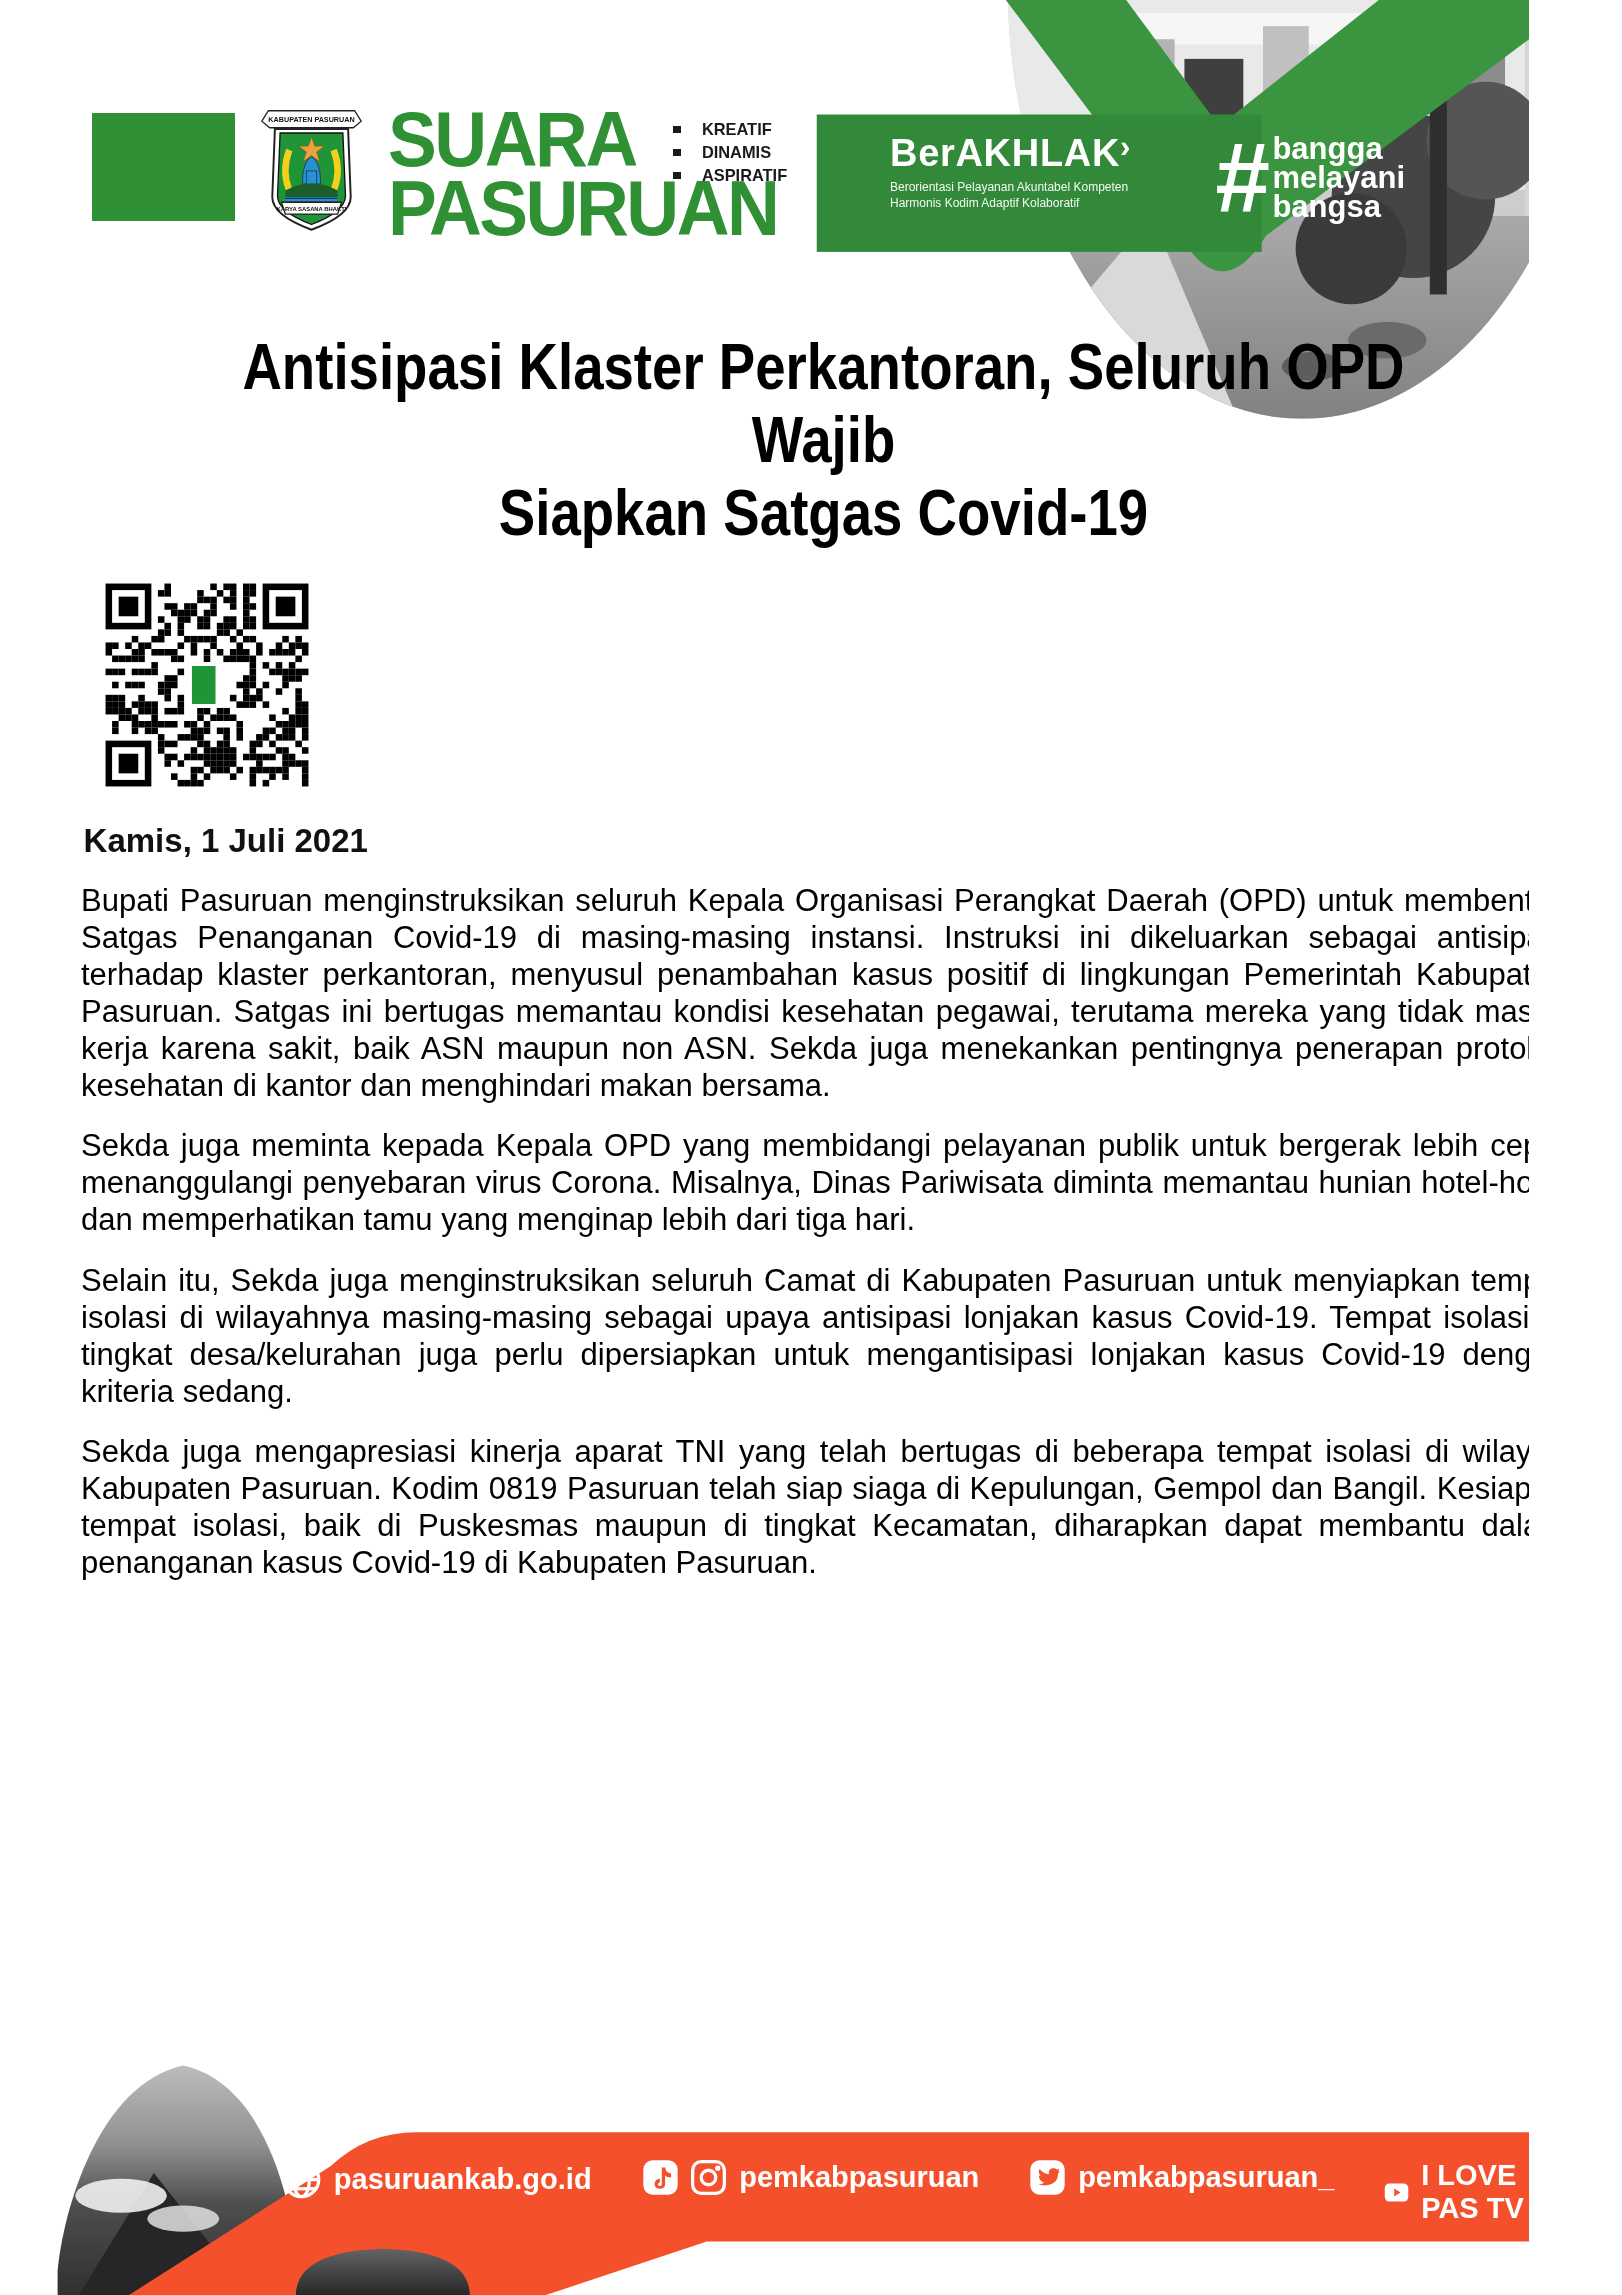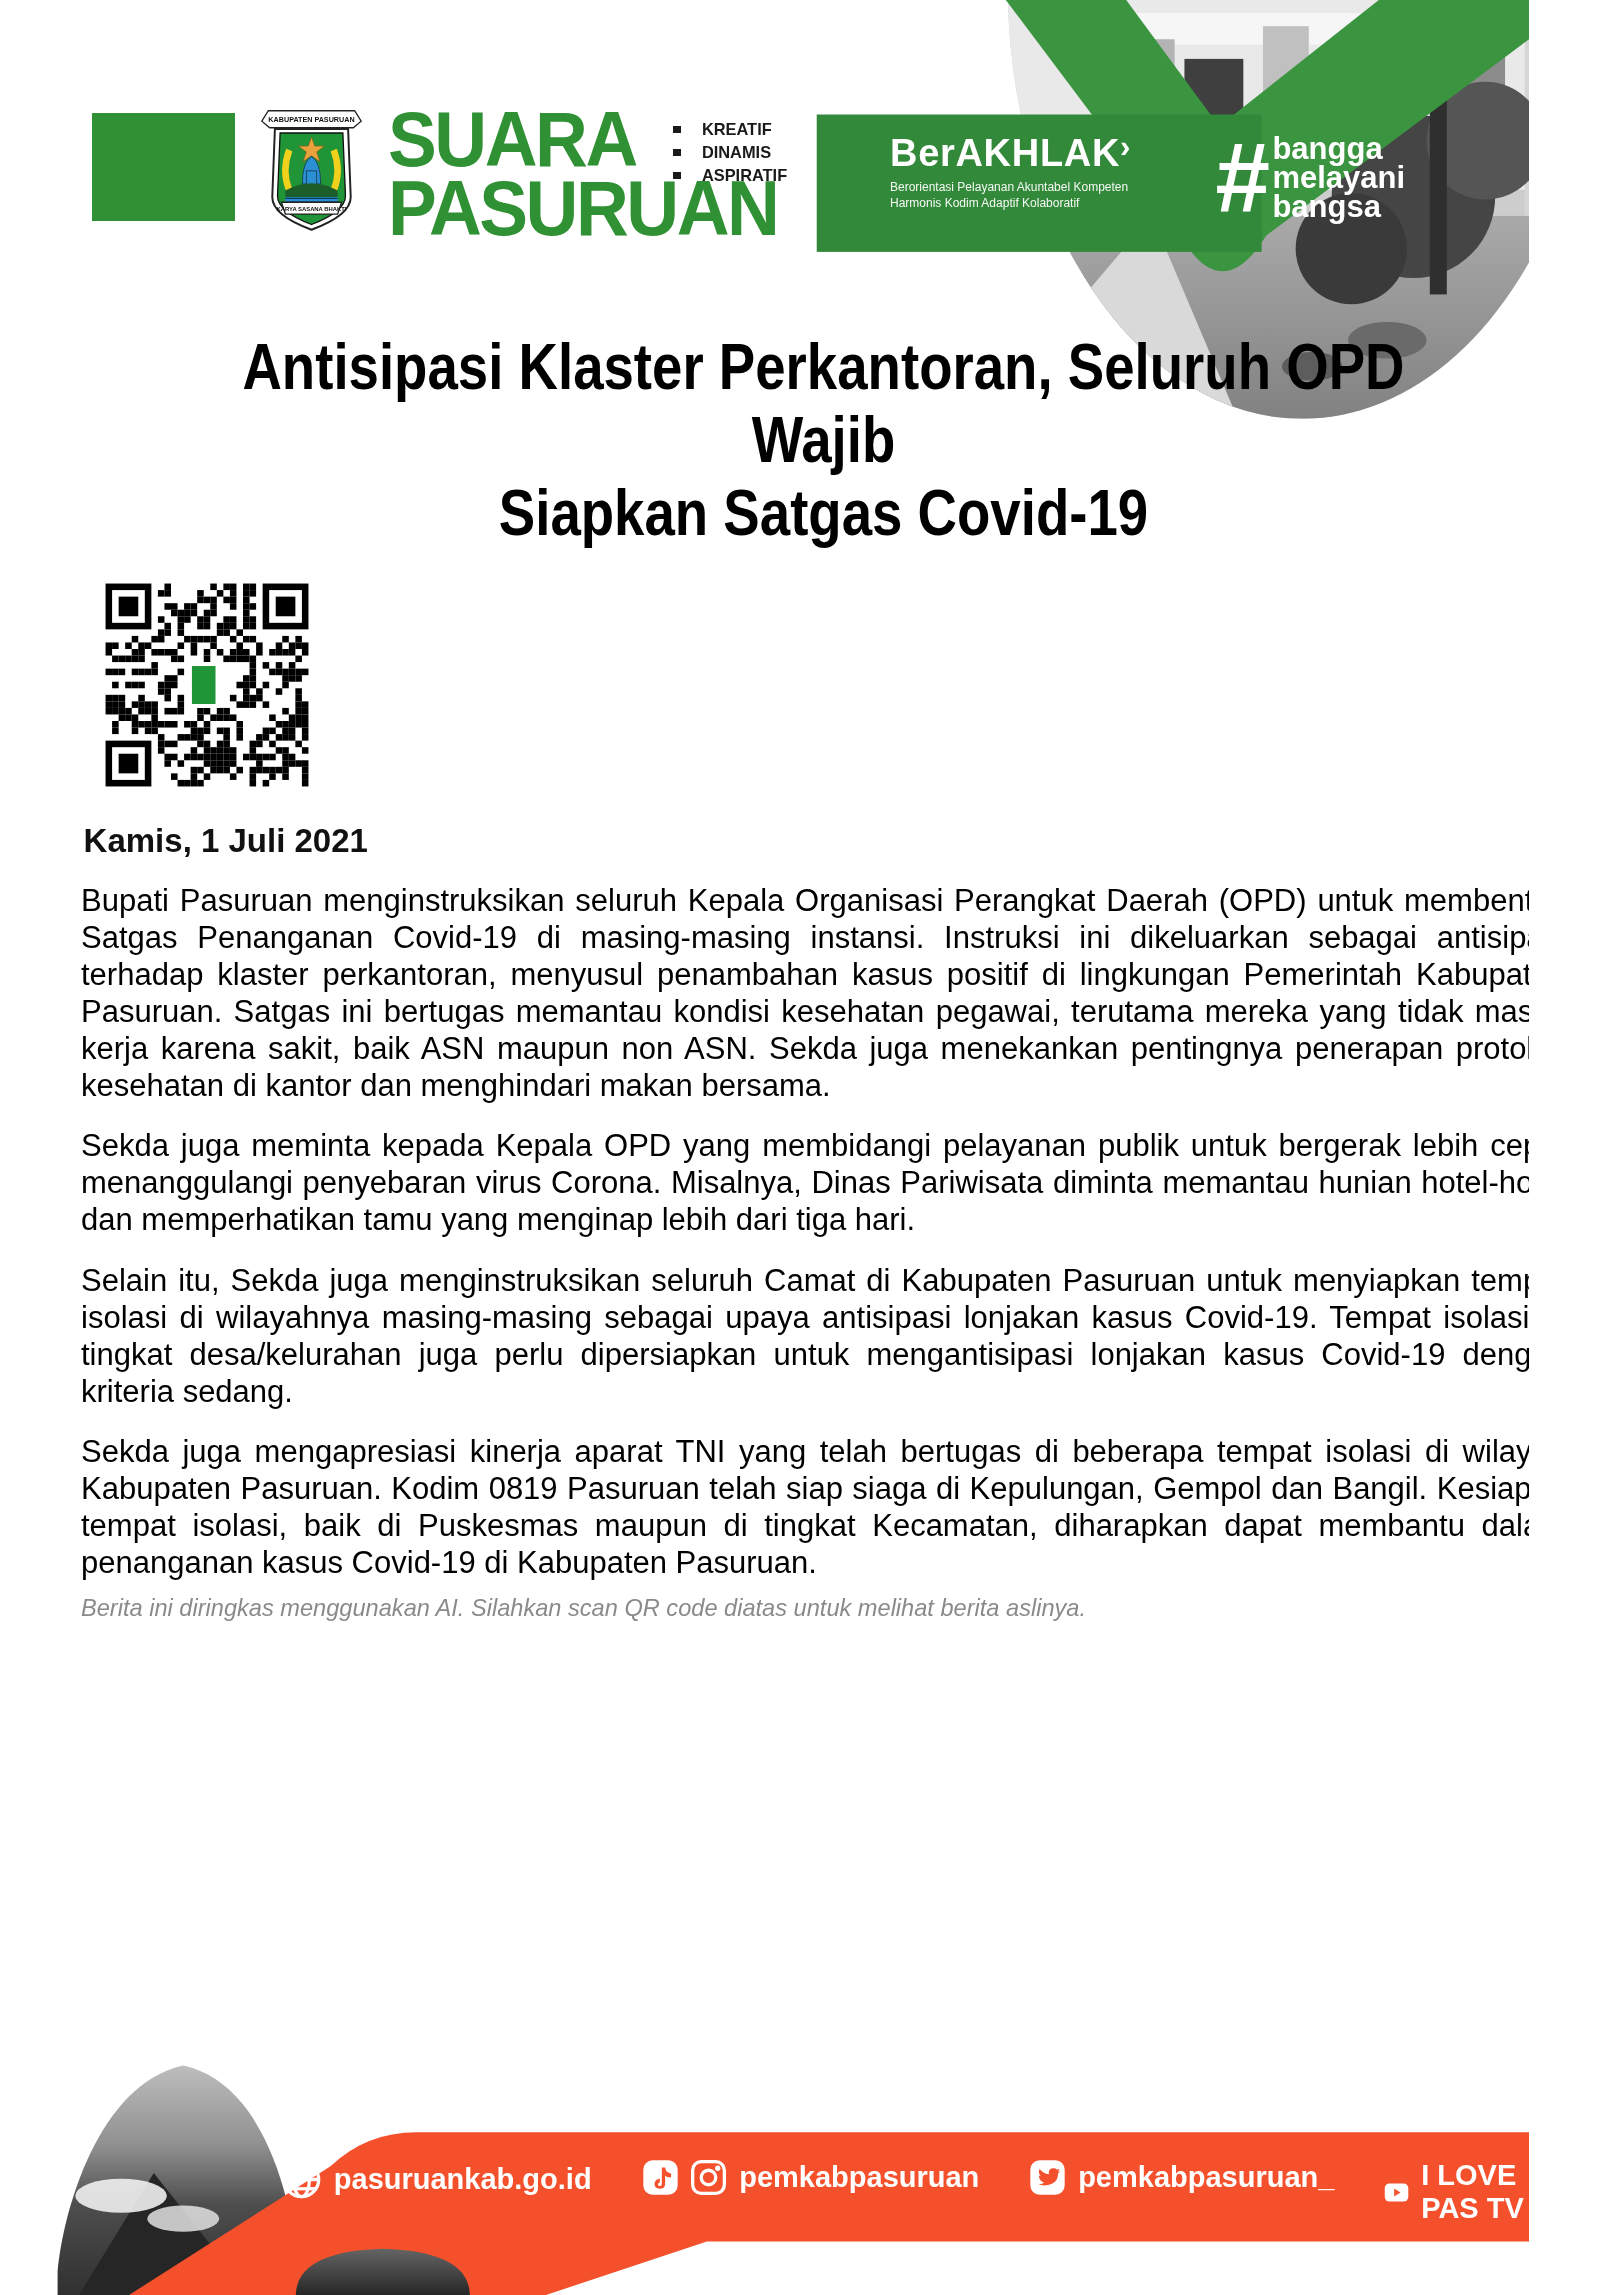--- a/index.html
+++ b/index.html
@@ -502,21 +502,20 @@
           <rect x="13.5" y="13" width="5" height="7" fill="#fff"></rect>
           <rect x="14.2" y="13.6" width="3.6" height="5.8" fill="#1f9538"></rect>
         </svg>
     </div>
     <div class="date">Kamis, 1 Juli 2021</div>
 
     <p class="first">Bupati Pasuruan menginstruksikan seluruh Kepala Organisasi Perangkat Daerah (OPD) untuk membentuk Satgas Penanganan Covid-19 di masing-masing instansi. Instruksi ini dikeluarkan sebagai antisipasi terhadap klaster perkantoran, menyusul penambahan kasus positif di lingkungan Pemerintah Kabupaten Pasuruan. Satgas ini bertugas memantau kondisi kesehatan pegawai, terutama mereka yang tidak masuk kerja karena sakit, baik ASN maupun non ASN. Sekda juga menekankan pentingnya penerapan protokol kesehatan di kantor dan menghindari makan bersama.</p>
     <p>Sekda juga meminta kepada Kepala OPD yang membidangi pelayanan publik untuk bergerak lebih cepat menanggulangi penyebaran virus Corona. Misalnya, Dinas Pariwisata diminta memantau hunian hotel-hotel dan memperhatikan tamu yang menginap lebih dari tiga hari.</p>
     <p>Selain itu, Sekda juga menginstruksikan seluruh Camat di Kabupaten Pasuruan untuk menyiapkan tempat isolasi di wilayahnya masing-masing sebagai upaya antisipasi lonjakan kasus Covid-19. Tempat isolasi di tingkat desa/kelurahan juga perlu dipersiapkan untuk mengantisipasi lonjakan kasus Covid-19 dengan kriteria sedang.</p>
     <p>Sekda juga mengapresiasi kinerja aparat TNI yang telah bertugas di beberapa tempat isolasi di wilayah Kabupaten Pasuruan. Kodim 0819 Pasuruan telah siap siaga di Kepulungan, Gempol dan Bangil. Kesiapan tempat isolasi, baik di Puskesmas maupun di tingkat Kecamatan, diharapkan dapat membantu dalam penanganan kasus Covid-19 di Kabupaten Pasuruan.</p>
-    <p class="disclaimer">Berita ini diringkas menggunakan AI. Silahkan scan QR code diatas untuk melihat berita aslinya.</p>
   </div>
 
   <svg id="footer-deco" width="1623" height="241" viewBox="0 0 2480 368" style="position:absolute;top:2055px;left:0;">
     <defs>
       <linearGradient id="mtn" x1="0" y1="0" x2="0" y2="1">
         <stop offset="0" stop-color="#bdbdbd"></stop>
           <stop offset="0.35" stop-color="#8f8f8f"></stop>
         <stop offset="0.6" stop-color="#4e4e4e"></stop>
           <stop offset="1" stop-color="#303030"></stop>
       </linearGradient>

